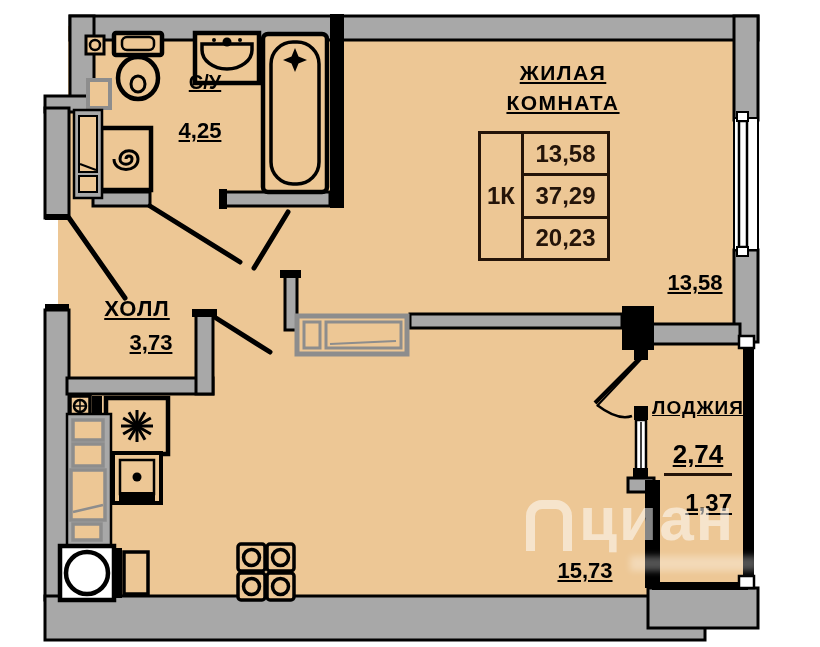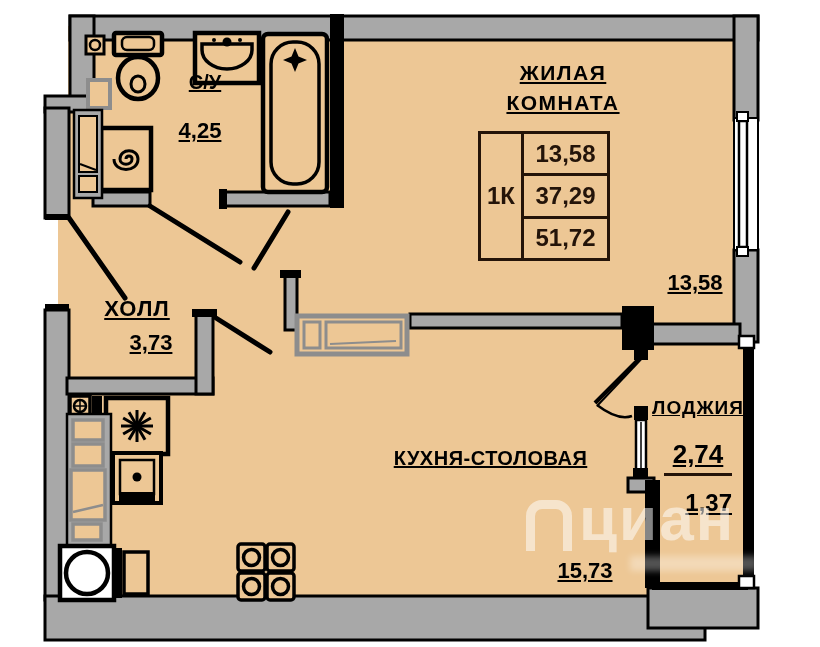--- a/index.html
+++ b/index.html
@@ -217,25 +217,24 @@
     <span style="display:block">ЖИЛАЯ</span>
     <span style="display:block">КОМНАТА</span>
   </div>
   <div class="lbl" id="lbl-living-area">13,58</div>
 
   <div id="info-table">
     <div class="it-left">1К</div>
     <div class="it-right">
       <div class="it-cell">13,58</div>
       <div class="it-cell it-mid">37,29</div>
-      <div class="it-cell">51,72</div>
+      <div class="it-cell">20,23</div>
     </div>
   </div>
 
-  <div class="lbl" id="lbl-kitchen">КУХНЯ-СТОЛОВАЯ</div>
   <div class="lbl" id="lbl-kitchen-area">15,73</div>
 
   <div class="lbl" id="lbl-loggia">ЛОДЖИЯ</div>
   <div class="lbl" id="loggia-fraction">
     <div class="frac-top">2,74</div>
     <div class="frac-bottom">1,37</div>
   </div>
 
   <div id="watermark">
     <span class="wm-arch"></span>

